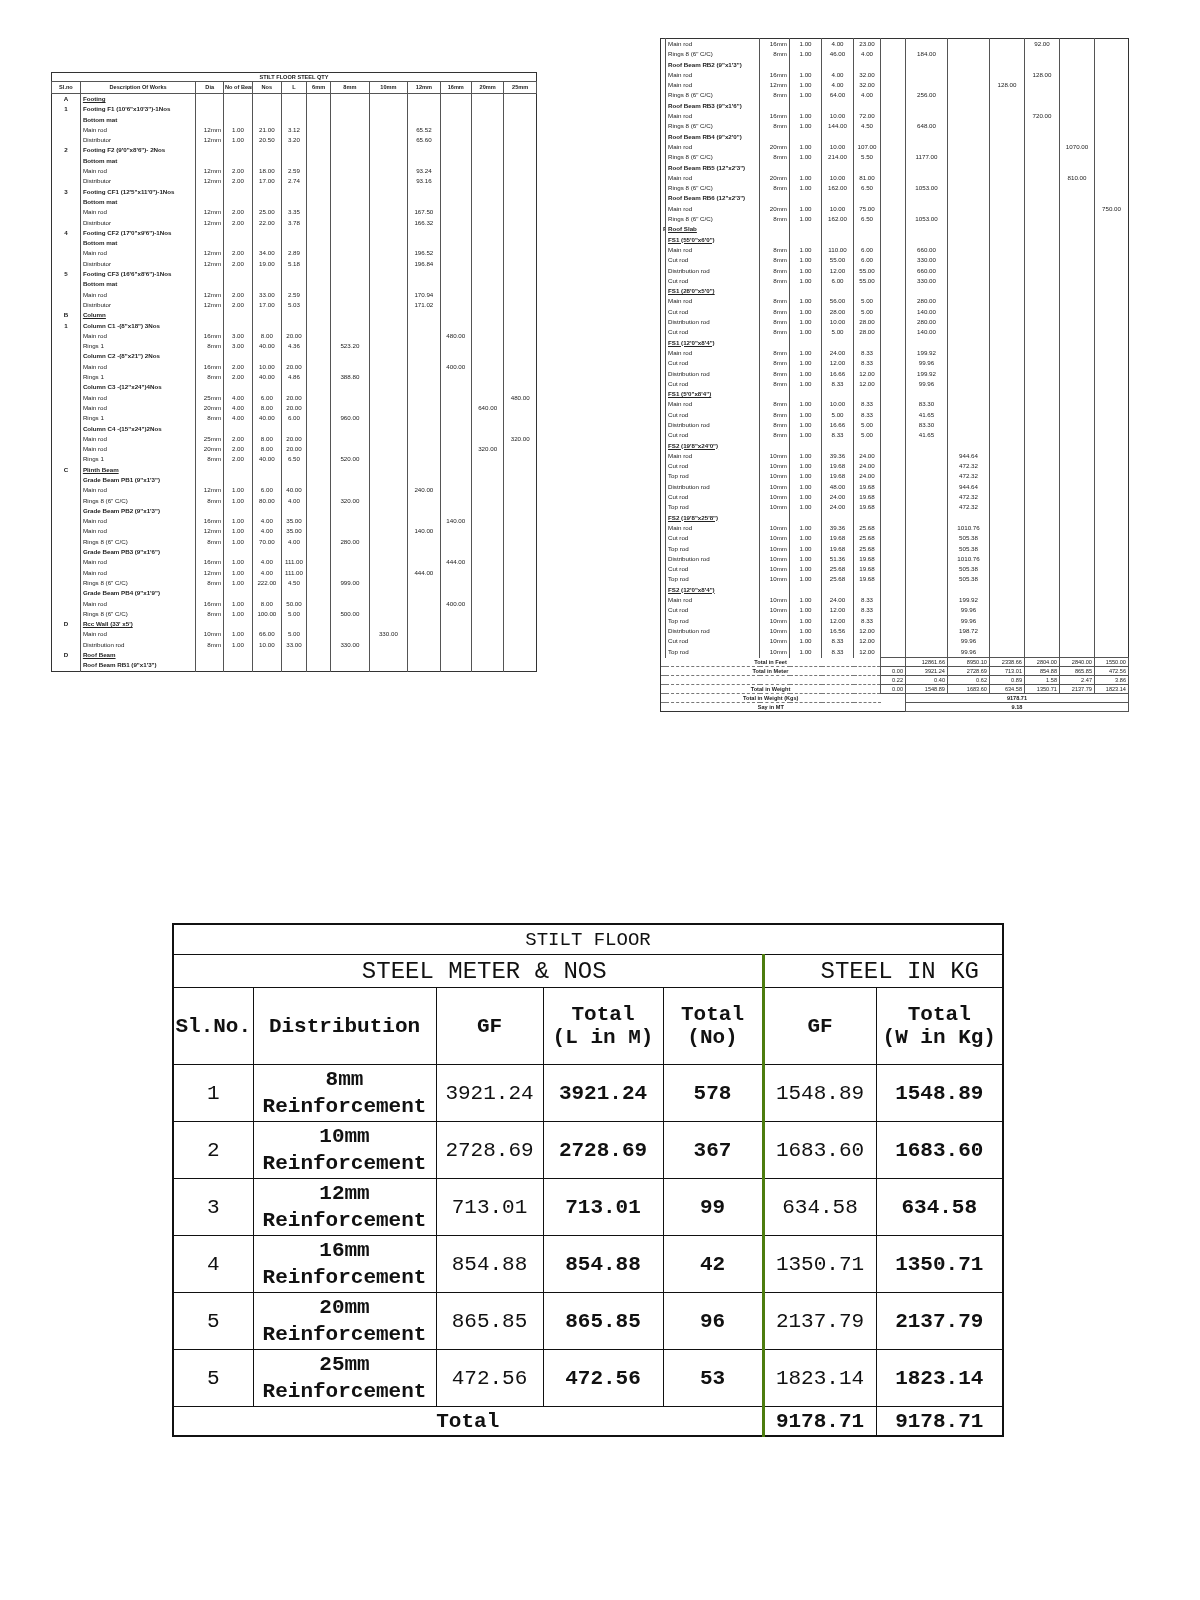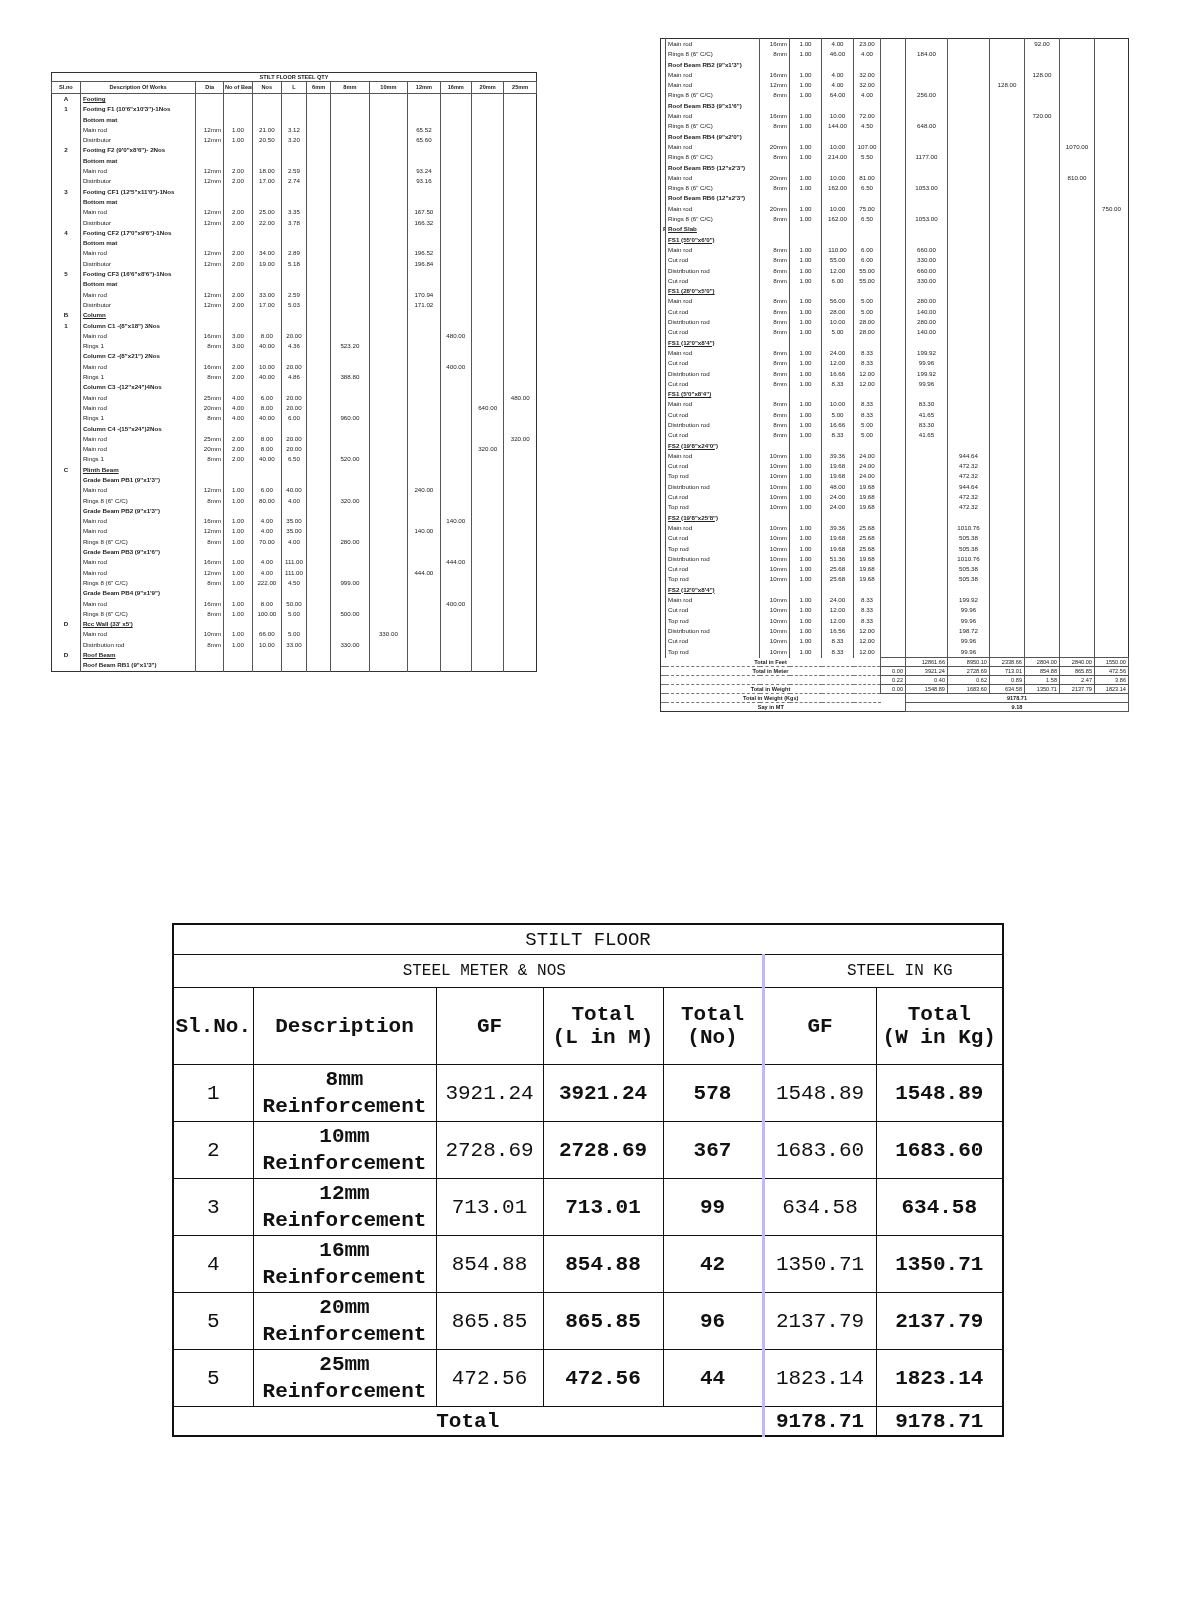--- a/index.html
+++ b/index.html
@@ -14,27 +14,27 @@
   .num{text-align:right;}
   .ctr{text-align:center;}
   .b{font-weight:bold;}
   .u{text-decoration:underline;font-weight:bold;}
   .sec{font-weight:bold;text-align:center;}
   .tot td{border:1px solid #555;font-size:5.6px;line-height:8px;}
   .dash{border-bottom:1px dashed #777;}
   #summary{position:absolute;left:172px;top:923px;width:830px;border-collapse:collapse;border:2.5px solid #111;font-family:Liberation Mono, monospace;table-layout:fixed;}
   #summary td,#summary th{border:1.5px solid #111;text-align:center;color:#111;}
   #summary .t1{font-size:19px;height:27px;font-weight:normal;}
-  #summary .t2{font-size:16px;height:30px;padding-left:34px;}
+  #summary .t2{font-size:24px;height:30px;padding-left:34px;}
   #summary .hd{font-size:21px;height:74px;font-weight:bold;}
   #summary td.row{height:53px;font-size:21px;}
   #summary .desc{font-weight:bold;line-height:27px;}
   #summary .bold{font-weight:bold;}
   #summary .total-row td{height:26px;font-size:21px;font-weight:bold;}
-  #summary .thickl{border-left:3px solid #c4b5fd;border-radius:7px;}
+  #summary .thickl{border-left:3px solid #4d7c0f;border-radius:7px;}
 </style>
 </head>
 <body>
 
 <table id="left" class="qty">
   <colgroup>
     <col style="width:24px">
       <col style="width:96px">
       <col style="width:23px">
       <col style="width:24px">
@@ -1957,21 +1957,21 @@
   <tbody>
       <tr>
         <td colspan="7" class="t1">STILT FLOOR</td>
       </tr>
   <tr>
     <td colspan="5" class="t2">STEEL METER &amp; NOS</td>
     <td colspan="2" class="t2 thickl">STEEL  IN KG</td>
   </tr>
   <tr id="sum-head">
         <th class="hd">Sl.No.</th>
-        <th class="hd">Description</th>
+        <th class="hd">Distribution</th>
         <th class="hd">GF</th>
         <th class="hd">Total<br>(L in M)</th>
         <th class="hd">Total<br>(No)</th>
         <th class="hd thickl">GF</th>
         <th class="hd">Total<br>(W in Kg)</th>
       </tr>
   </tbody>
     <tbody id="sum-body">
       <tr>
         <td class="row">1</td>
@@ -2016,21 +2016,21 @@
         <td class="row bold">865.85</td>
         <td class="row bold">96</td>
         <td class="row thickl">2137.79</td>
         <td class="row bold">2137.79</td>
       </tr>
       <tr>
         <td class="row">5</td>
         <td class="row desc"><span>25mm</span><br><span>Reinforcement</span></td>
         <td class="row">472.56</td>
         <td class="row bold">472.56</td>
-        <td class="row bold">44</td>
+        <td class="row bold">53</td>
         <td class="row thickl">1823.14</td>
         <td class="row bold">1823.14</td>
       </tr>
     </tbody>
   <tbody>
       <tr class="total-row">
     <td colspan="5">Total</td>
     <td class="thickl">9178.71</td>
     <td>9178.71</td>
   </tr>

